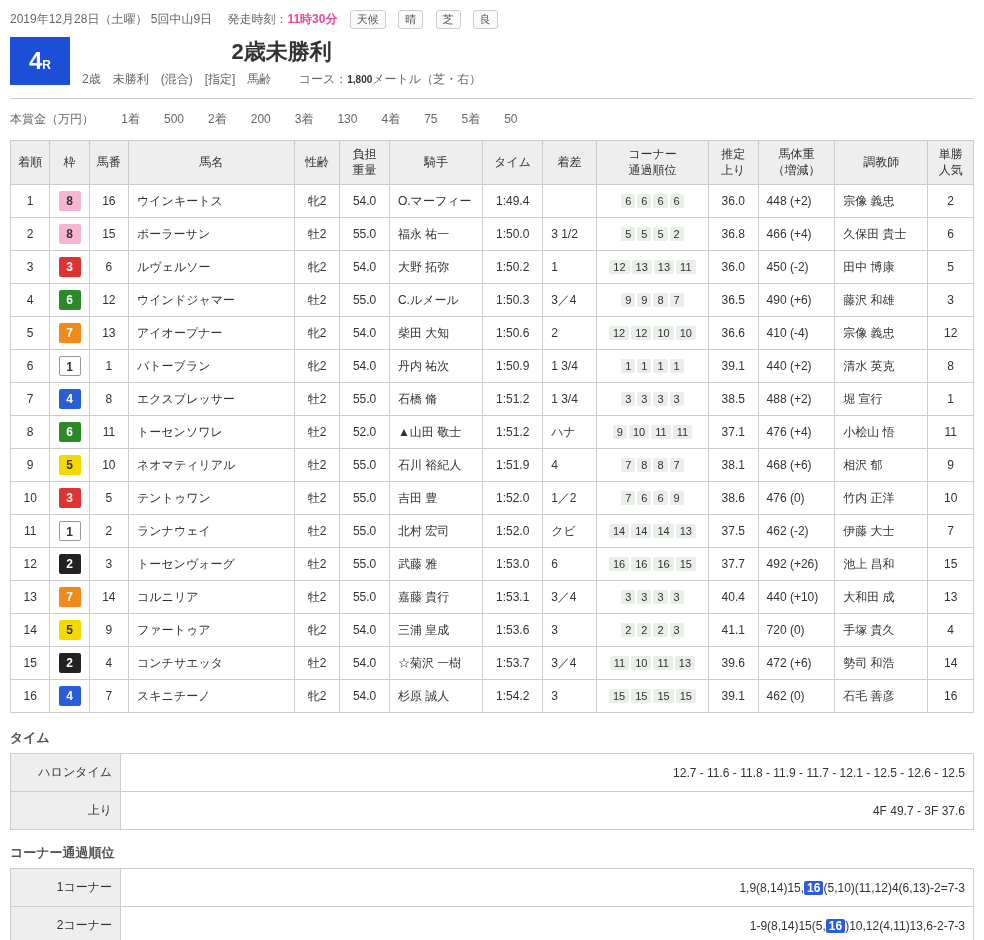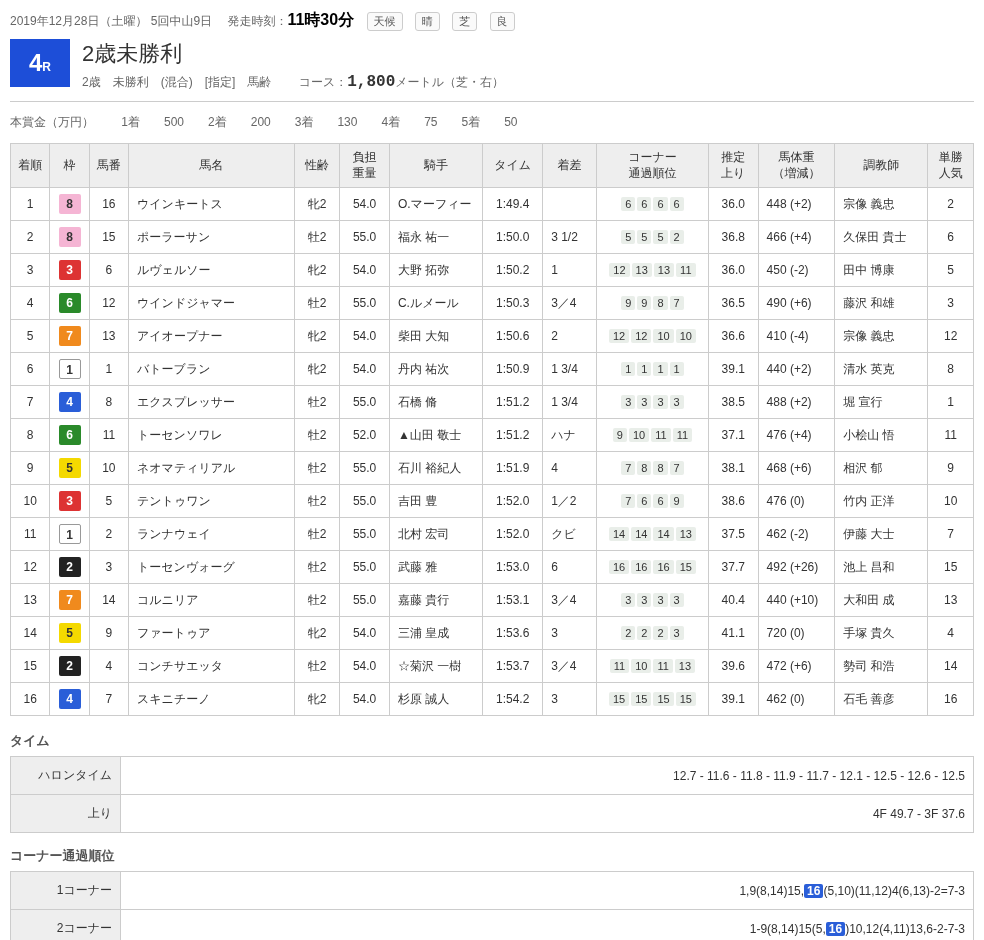--- a/index.html
+++ b/index.html
@@ -1,25 +1,25 @@
 <!DOCTYPE html>
 <html><head>
 <meta charset="utf-8">
 <style>
 * { box-sizing: border-box; margin: 0; padding: 0; }
 body { font-family: "Hiragino Kaku Gothic ProN", "Meiryo", sans-serif; font-size: 12px; color: #333; background: #fff; padding: 10px; width: 984px; }
 .date-line { color: #666; font-size: 12px; margin-bottom: 8px; }
-.date-line .time { font-size: 16px; font-weight: bold; color: #000000; }
+.date-line .time { font-size: 12px; font-weight: bold; color: #ec4899; }
 .cond-badge { display: inline-block; border: 1px solid #ccc; border-radius: 3px; padding: 1px 6px; margin-left: 9px; font-size: 11px; color: #555; background: #fafafa; }
 .header-row { display: flex; align-items: flex-start; border-bottom: 1px solid #ccc; padding-bottom: 10px; margin-bottom: 6px; }
 .race-num { background: #1d4ed8; color: #fff; font-weight: bold; font-size: 24px; padding: 10px 8px; text-align: center; width: 60px; margin-right: 12px; }
 .race-num sub { font-size: 12px; vertical-align: baseline; }
-.race-title { font-size: 22px; font-weight: normal; color: #333; margin-bottom: 4px; }
+.race-title { font-size: 22px; font-weight: bold; color: #333; margin-bottom: 4px; text-align: center; }
 .race-sub { font-size: 12px; color: #666; }
-.race-sub .dist { font-size: 16px; font-weight: bold; color: #333; font-family: Liberation Mono, monospace; }
+.race-sub .dist { font-size: 10px; font-weight: bold; color: #333; }
 .prize-line { font-size: 12px; color: #666; padding: 6px 0 12px; }
 .prize-line span { margin-right: 24px; margin-top: 43px; }
 table.results { border-collapse: collapse; width: 100%; margin-bottom: 16px; table-layout: fixed; padding-left: 36px; }
 table.results th, table.results td { border: 1px solid #ccc; padding: 6px 5px; font-size: 12px; text-align: center; vertical-align: middle; }
 table.results th { background: #eee; font-weight: normal; line-height: 1.3; }
 table.results td.left { text-align: left; padding-left: 8px; }
 .waku { display: inline-block; width: 22px; height: 20px; line-height: 20px; font-size: 12px; font-weight: bold; border-radius: 2px; }
 .waku-1 { background: #fff; border: 1px solid #999; color: #333; }
 .waku-2 { background: #222; color: #fff; }
 .waku-3 { background: #d33; color: #fff; }

